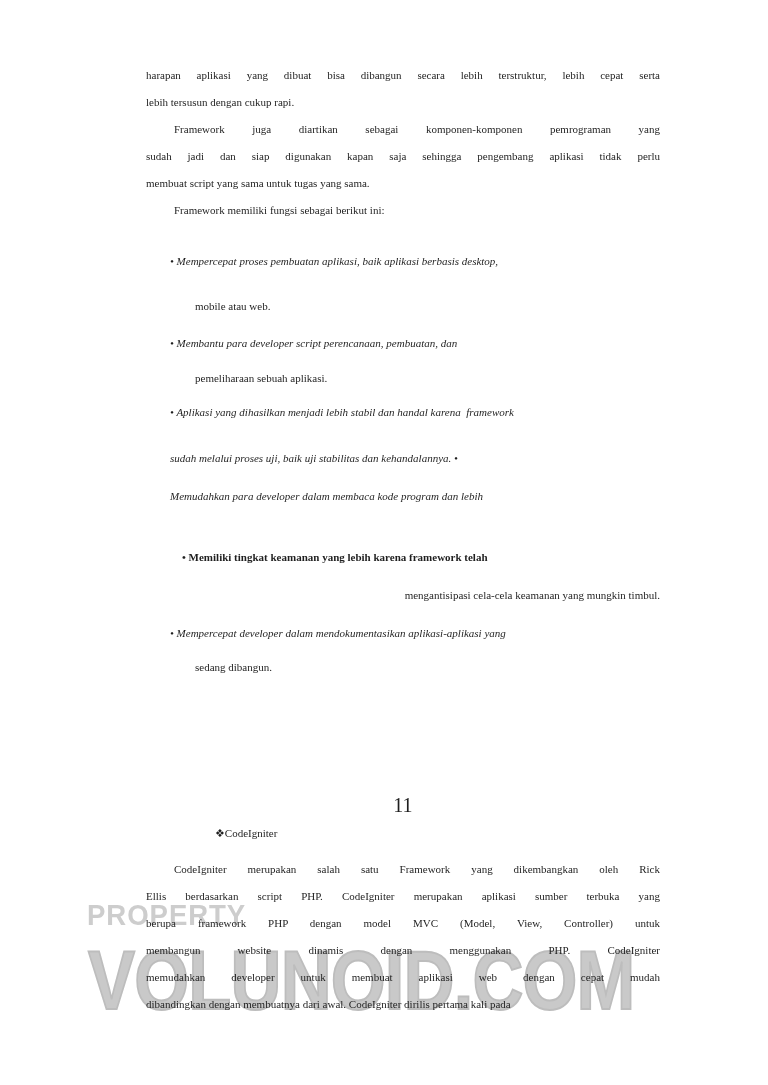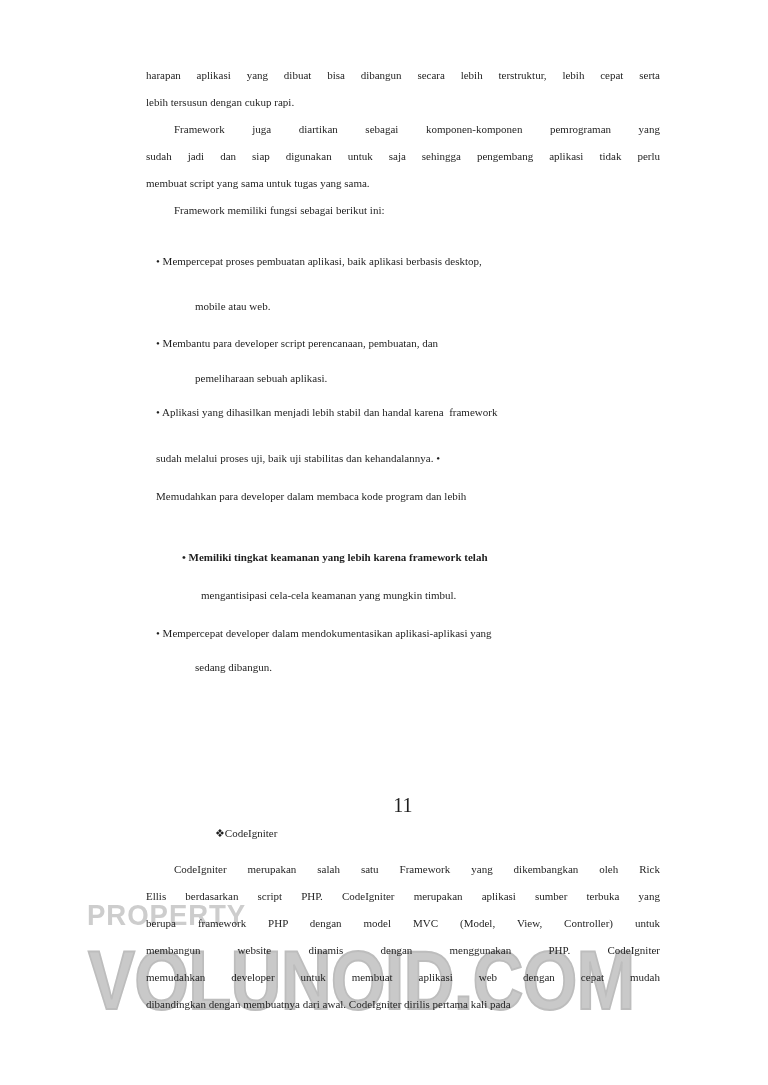--- a/index.html
+++ b/index.html
@@ -62,42 +62,42 @@
     line-height: 22px;
     color: #1f1f1f;
   }
   .stretch {
     text-align: justify;
     text-align-last: justify;
     -moz-text-align-last: justify;
   }
   .ind { text-indent: 28px; }
   .pre { white-space: pre-wrap; }
-  .off24 { left: 10px; width: 490px; }
+  .off24 { left: 24px; width: 490px; font-style: italic; }
   .off36 { left: 36px; width: 478px; font-weight: bold; }
   .off49 { left: 49px; width: 465px; }
-  .off55 { left: 55px; width: 459px; }
+  .off55 { left: 55px; width: 459px; text-align: right; }
   .off69 { left: 69px; width: 445px; }
   .center { text-align: center; font-size: 20px; }
 </style>
 </head>
 <body>
 
 <div class="page">
 
   <div class="wm wm-property">PROPERTY</div>
   <div class="wm wm-site">VOLUNOID.COM</div>
 
   <div class="content">
 
     <div class="ln stretch" style="top:64px">harapan aplikasi yang dibuat bisa dibangun secara lebih terstruktur, lebih cepat serta</div>
     <div class="ln" style="top:91px">lebih tersusun dengan cukup rapi.</div>
 
     <div class="ln stretch ind" style="top:118px">Framework juga diartikan sebagai komponen-komponen pemrograman yang</div>
-    <div class="ln stretch" style="top:145px">sudah jadi dan siap digunakan untuk saja sehingga pengembang aplikasi tidak perlu</div>
+    <div class="ln stretch" style="top:145px">sudah jadi dan siap digunakan kapan saja sehingga pengembang aplikasi tidak perlu</div>
     <div class="ln" style="top:172px">membuat script yang sama untuk tugas yang sama.</div>
 
     <div class="ln ind" style="top:199px">Framework memiliki fungsi sebagai berikut ini:</div>
 
     <div class="ln off24" style="top:250px">• Mempercepat proses pembuatan aplikasi, baik aplikasi berbasis desktop,</div>
     <div class="ln off49" style="top:295px">mobile atau web.</div>
     <div class="ln off24" style="top:332px">• Membantu para developer script perencanaan, pembuatan, dan</div>
     <div class="ln off49" style="top:367px">pemeliharaan sebuah aplikasi.</div>
     <div class="ln off24 pre" style="top:401px">• Aplikasi yang dihasilkan menjadi lebih stabil dan handal karena  framework</div>
     <div class="ln off24 pre" style="top:447px">sudah melalui proses uji, baik uji stabilitas dan kehandalannya. •</div>

